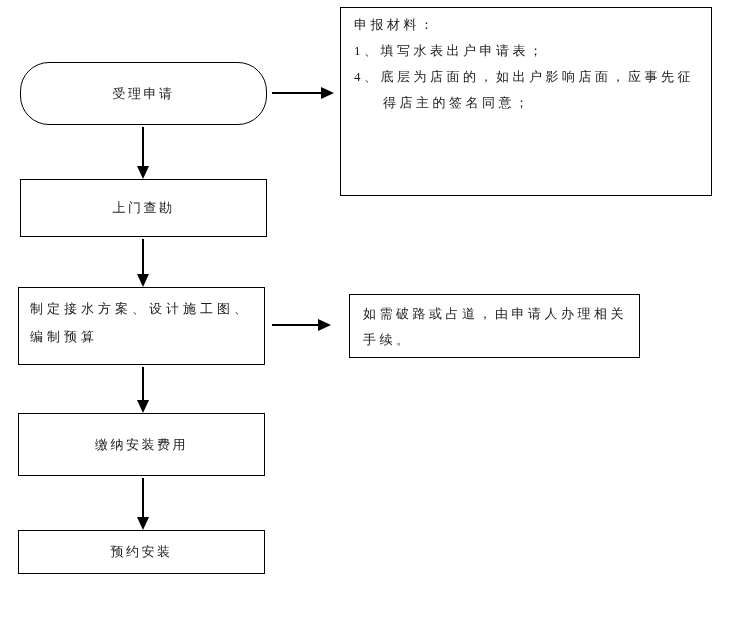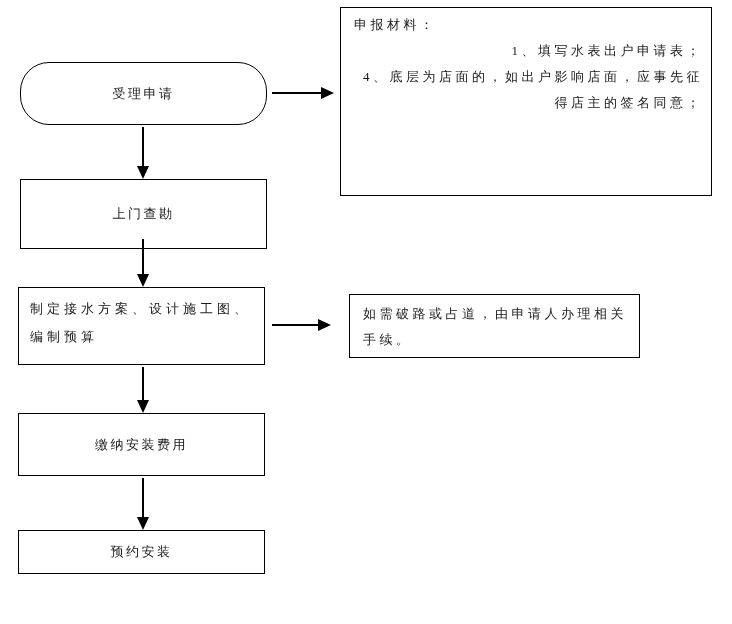--- a/index.html
+++ b/index.html
@@ -28,21 +28,21 @@
     display: flex;
     align-items: center;
     justify-content: center;
     text-align: center;
     letter-spacing: 2.5px;
     left: 20px;
     width: 247px;
   }
 
   #box-step-1 { top: 62px;  height: 63px; border-radius: 29px; }
-  #box-step-2 { top: 179px; height: 70px; justify-content: center; }
+  #box-step-2 { top: 179px; height: 58px; justify-content: center; }
   #box-step-3 {
     left: 18px; top: 287px; height: 78px;
     display: block;
     text-align: left;
     padding: 7px 6px 0 11px;
     line-height: 28px;
     letter-spacing: 4px;
   }
   #box-step-4 { left: 18px; top: 413px; height: 63px; }
   #box-step-5 { left: 18px; top: 530px; height: 44px; }
@@ -51,21 +51,20 @@
   #box-materials {
     left: 340px; top: 7px;
     width: 372px; height: 189px;
     padding: 4px 8px 0 13px;
     line-height: 26px;
     letter-spacing: 3.5px;
   }
   .note-item {
     padding-left: 29px;
     text-indent: -29px;
-    text-align: right;
   }
   #box-road-note {
     left: 337px; top: 294px;
     width: 291px; height: 64px;
     padding: 6px 8px 0 13px;
     line-height: 26px;
     letter-spacing: 3.5px;
     margin-left: 12px;
   }
 

